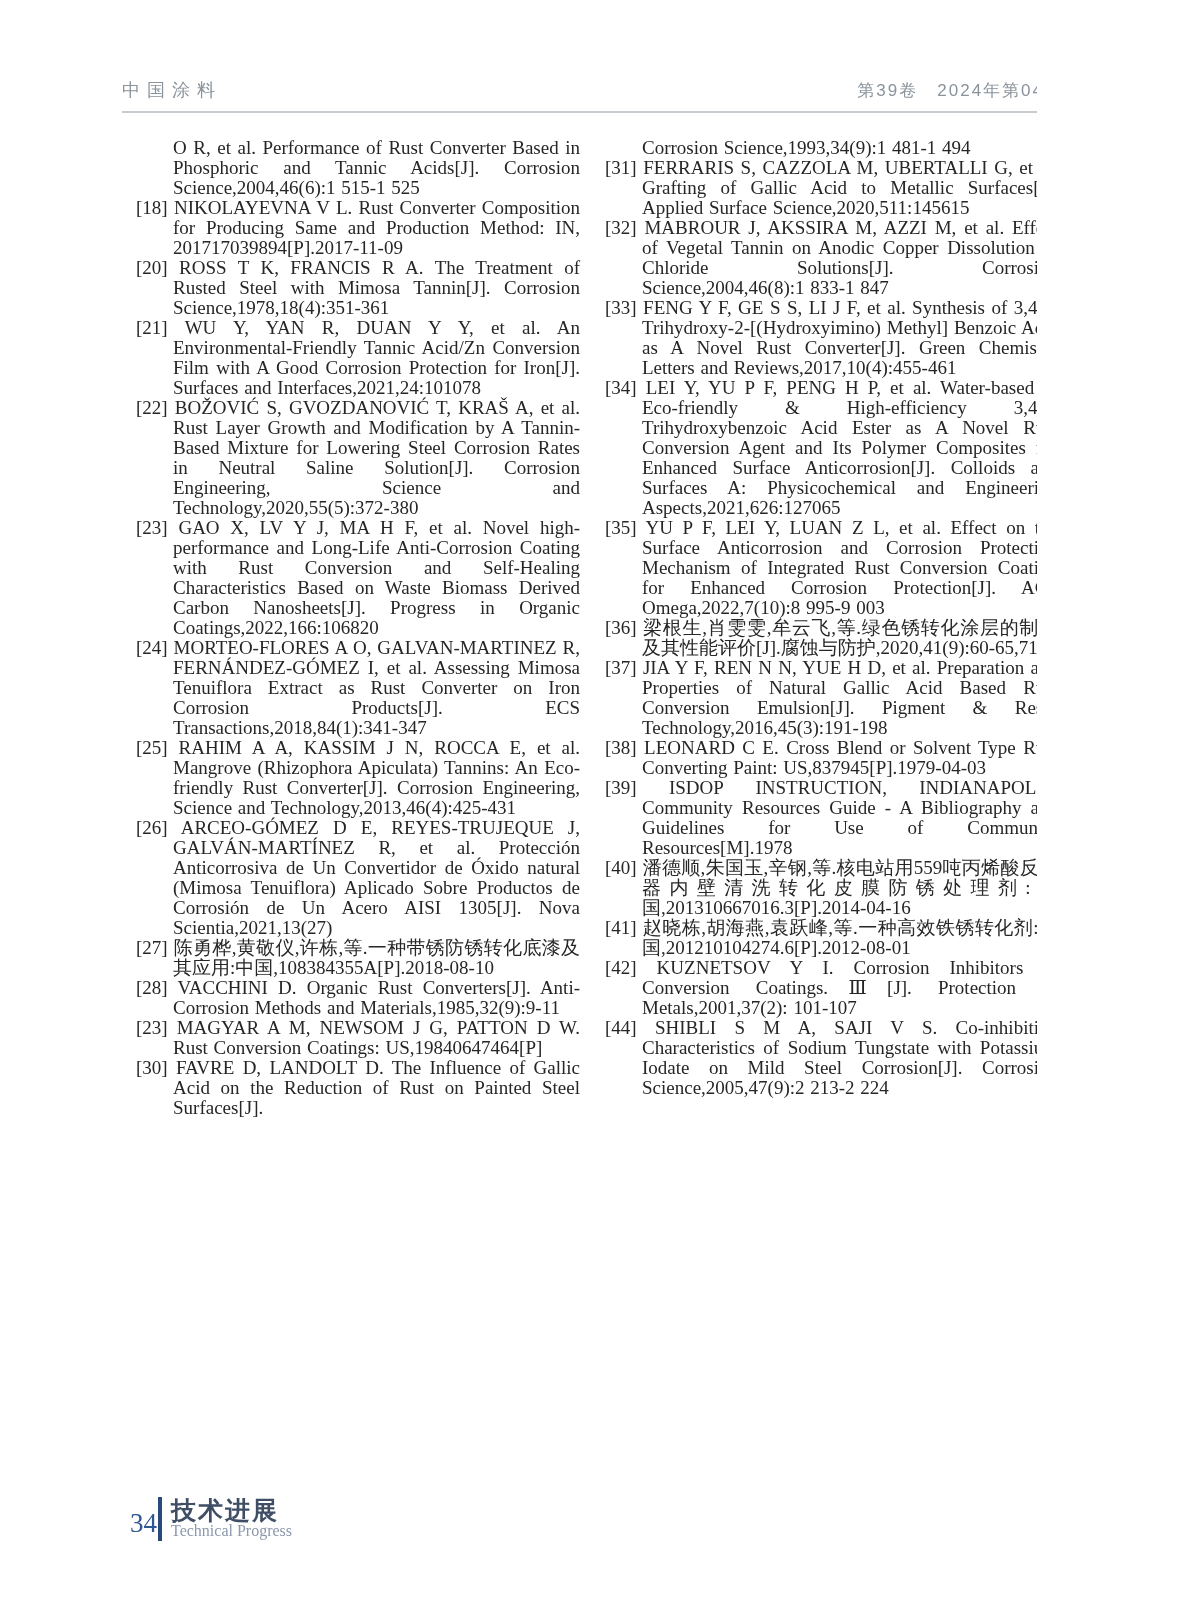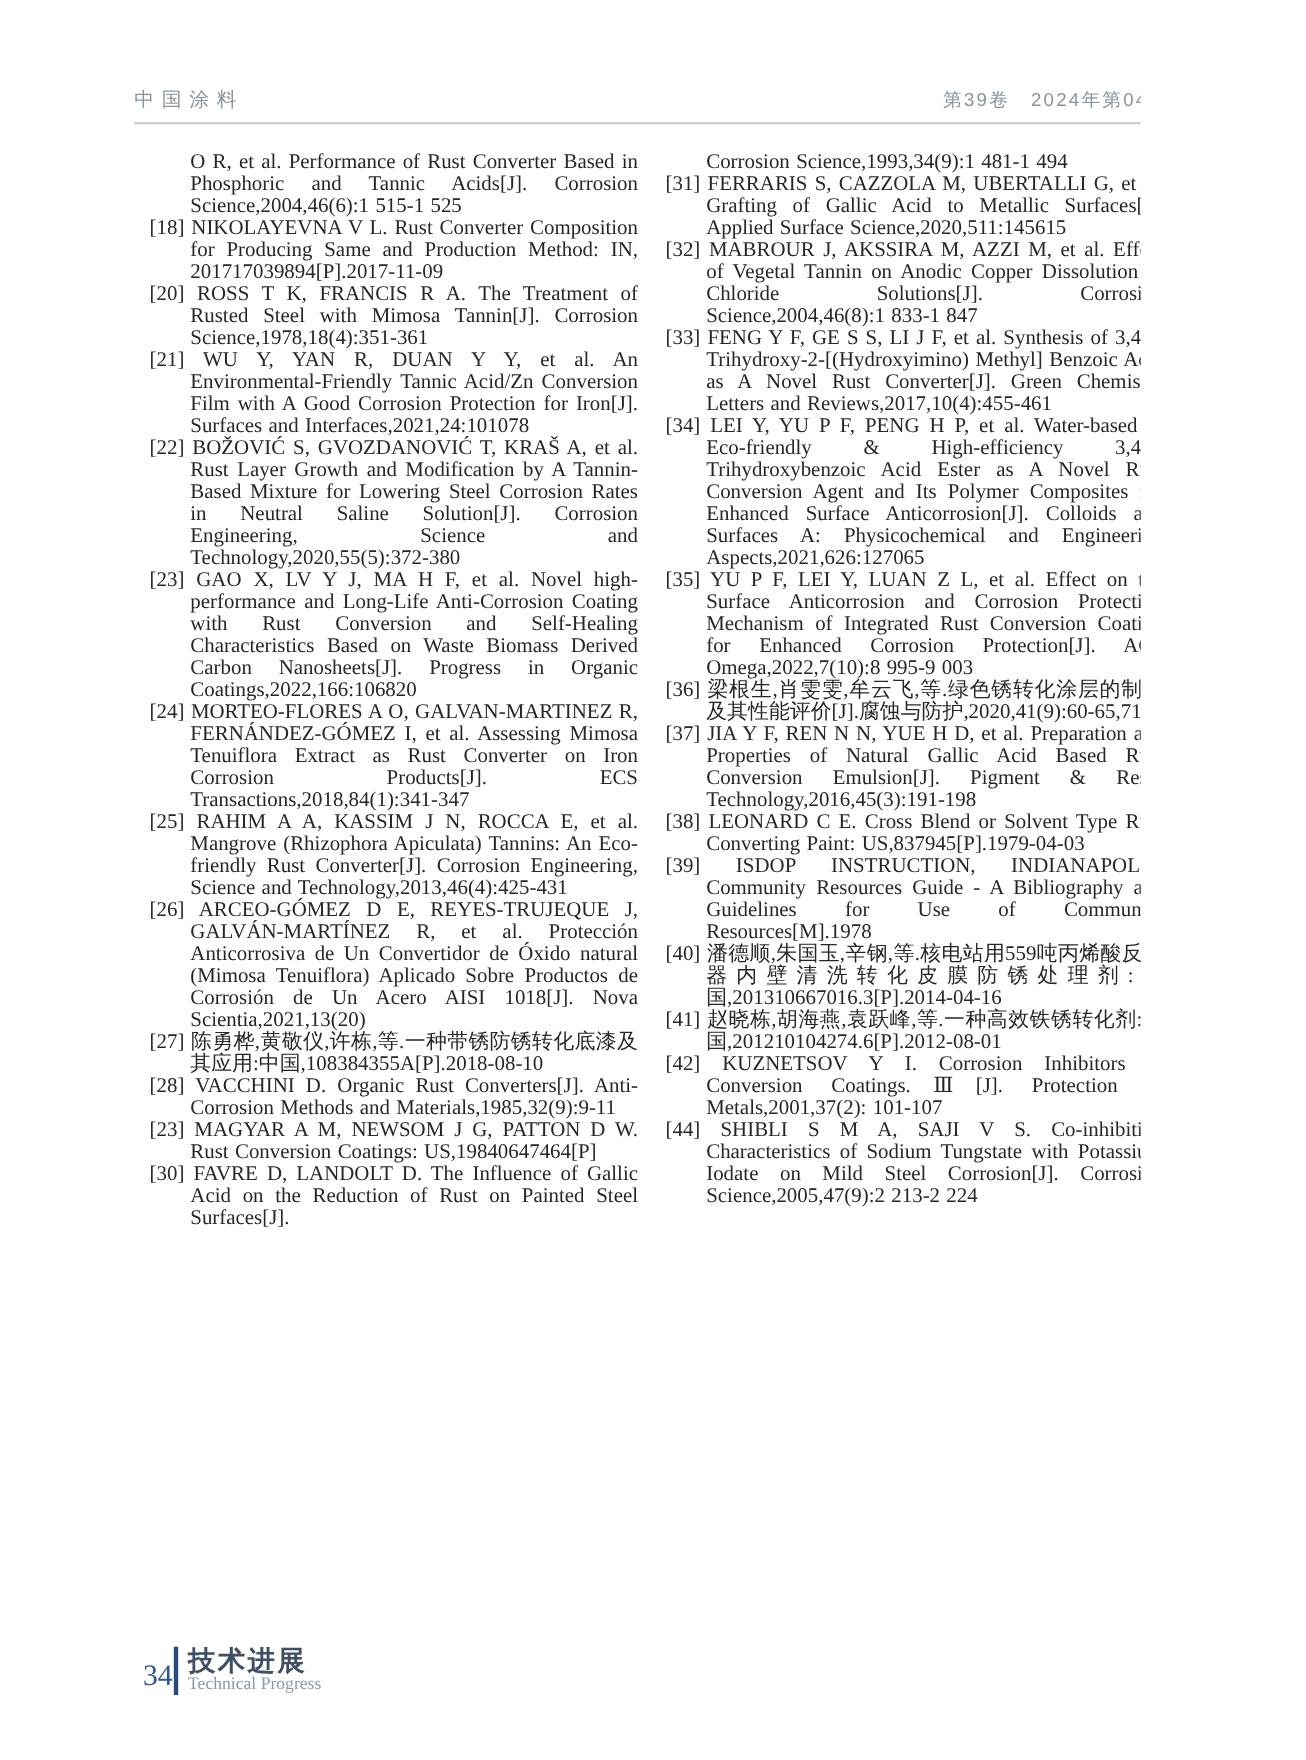--- a/index.html
+++ b/index.html
@@ -88,21 +88,21 @@
   <div class="ref"><span class="ref-label">[21] </span><span class="ref-text">WU Y, YAN R, DUAN Y Y, et al. An Environmental-Friendly Tannic Acid/Zn Conversion Film with A Good Corrosion Protection for Iron[J]. Surfaces and Interfaces,2021,24:101078</span></div>
 
   <div class="ref"><span class="ref-label">[22] </span><span class="ref-text">BOŽOVIĆ S, GVOZDANOVIĆ T, KRAŠ A, et al. Rust Layer Growth and Modification by A Tannin-Based Mixture for Lowering Steel Corrosion Rates in Neutral Saline Solution[J]. Corrosion Engineering, Science and Technology,2020,55(5):372-380</span></div>
 
   <div class="ref"><span class="ref-label">[23] </span><span class="ref-text">GAO X, LV Y J, MA H F, et al. Novel high-performance and Long-Life Anti-Corrosion Coating with Rust Conversion and Self-Healing Characteristics Based on Waste Biomass Derived Carbon Nanosheets[J]. Progress in Organic Coatings,2022,166:106820</span></div>
 
   <div class="ref"><span class="ref-label">[24] </span><span class="ref-text">MORTEO-FLORES A O, GALVAN-MARTINEZ R, FERNÁNDEZ-GÓMEZ I, et al. Assessing Mimosa Tenuiflora Extract as Rust Converter on Iron Corrosion Products[J]. ECS Transactions,2018,84(1):341-347</span></div>
 
   <div class="ref"><span class="ref-label">[25] </span><span class="ref-text">RAHIM A A, KASSIM J N, ROCCA E, et al. Mangrove (Rhizophora Apiculata) Tannins: An Eco-friendly Rust Converter[J]. Corrosion Engineering, Science and Technology,2013,46(4):425-431</span></div>
 
-  <div class="ref"><span class="ref-label">[26] </span><span class="ref-text">ARCEO-GÓMEZ D E, REYES-TRUJEQUE J, GALVÁN-MARTÍNEZ R, et al. Protección Anticorrosiva de Un Convertidor de Óxido natural (Mimosa Tenuiflora) Aplicado Sobre Productos de Corrosión de Un Acero AISI 1018[J]. Nova Scientia,2021,13(20)</span></div>
+  <div class="ref"><span class="ref-label">[26] </span><span class="ref-text">ARCEO-GÓMEZ D E, REYES-TRUJEQUE J, GALVÁN-MARTÍNEZ R, et al. Protección Anticorrosiva de Un Convertidor de Óxido natural (Mimosa Tenuiflora) Aplicado Sobre Productos de Corrosión de Un Acero AISI 1305[J]. Nova Scientia,2021,13(27)</span></div>
 
   <div class="ref"><span class="ref-label">[27] </span><span class="ref-text">陈勇桦,黄敬仪,许栋,等.一种带锈防锈转化底漆及其应用:中国,108384355A[P].2018-08-10</span></div>
 
   <div class="ref"><span class="ref-label">[28] </span><span class="ref-text">VACCHINI D. Organic Rust Converters[J]. Anti-Corrosion Methods and Materials,1985,32(9):9-11</span></div>
 
   <div class="ref"><span class="ref-label">[23] </span><span class="ref-text">MAGYAR A M, NEWSOM J G, PATTON D W. Rust Conversion Coatings: US,19840647464[P]</span></div>
 
   <div class="ref"><span class="ref-label">[30] </span><span class="ref-text">FAVRE D, LANDOLT D. The Influence of Gallic Acid on the Reduction of Rust on Painted Steel Surfaces[J].</span></div>
 </div>
     <div class="ref-col right" id="col-right">

